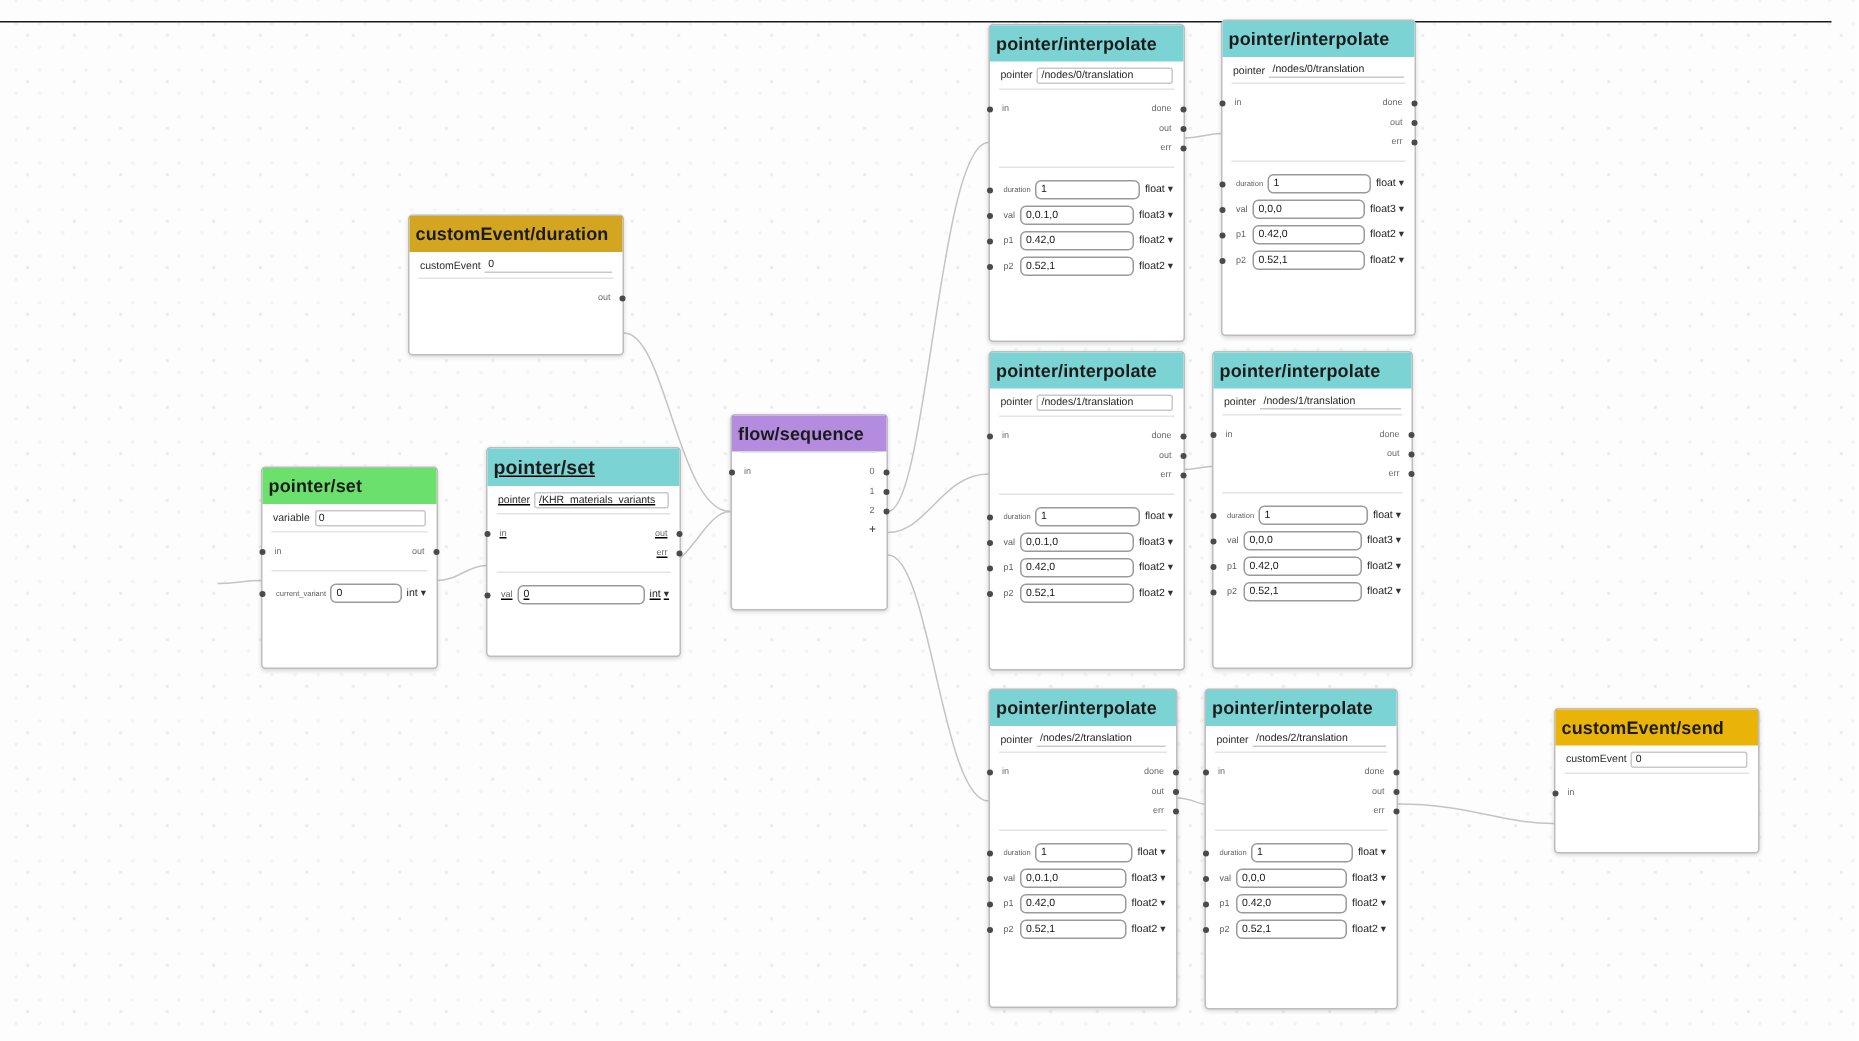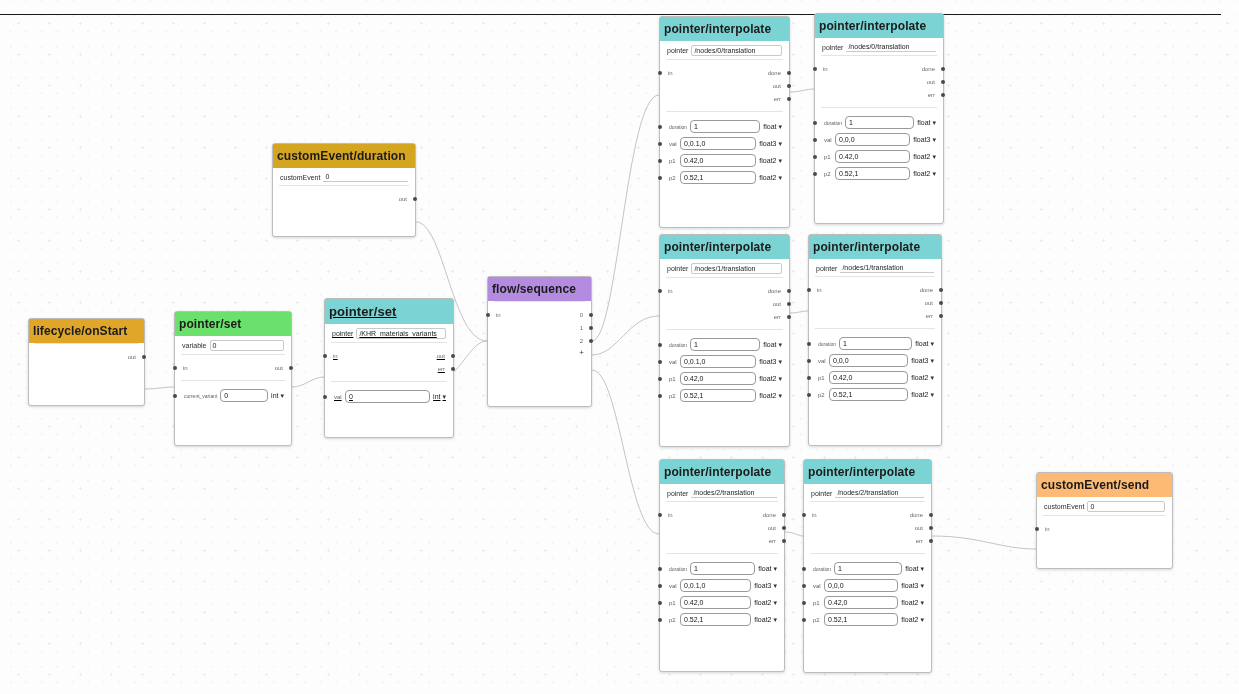--- a/index.html
+++ b/index.html
@@ -181,32 +181,20 @@
       <path d="M790,92 C800,92 806,89 814,89"></path>
 
       <path d="M790,313 C798,313 802,311 808,311"></path>
 
       <path d="M785,532 C794,532 798,536 803,536"></path>
 
       <path d="M932,536 C980,536 1000,549 1036,549"></path>
     </g>
   </svg>
 
-<div class="node" style="left: 28px; top: 318px; width: 117px; height: 88px;">
-      <div class="node-header" style="background: rgb(224, 166, 42); font-size: 12px; padding: 5px 4px;">lifecycle/onStart</div>
-      <div class="node-body">
-        <div class="sep"></div>
-        <div class="spacer"></div>
-        <div class="flow-row">
-          <span></span>
-          <span class="port-label right" style="font-size: 6px;">out</span>
-          <span class="dot right"></span>
-        </div>
-      </div>
-    </div>
     <div class="node" style="left: 174px; top: 311px; width: 118px; height: 135px;">
       <div class="node-header" style="background: rgb(108, 224, 108); font-size: 12px; padding: 5px 4px;">pointer/set</div>
       <div class="node-body">
         <div class="cfg-row">
           <span class="cfg-label" style="font-size: 7px;">variable</span>
           <div class="cfg-input" style="font-size: 7px;">0</div>
         </div>
         <div class="sep"></div>
         <div class="spacer"></div>
         <div class="flow-row">
@@ -693,21 +681,21 @@
           <span class="val-name" style="font-size: 6px;">p2</span>
           <div class="val-input" style="font-size: 7px; flex: 1 1 0%;">0.52,1</div>
           <span class="type-sel" style="font-size: 7px;">
             <span>float2</span>
             <span class="caret">▾</span>
           </span>
         </div>
       </div>
     </div>
     <div class="node" style="left: 1036px; top: 472px; width: 137px; height: 97px;">
-      <div class="node-header" style="background: #fdba74; font-size: 12px; padding: 5px 4px;">customEvent/send</div>
+      <div class="node-header" style="background: #eab308; font-size: 12px; padding: 5px 4px;">customEvent/send</div>
       <div class="node-body">
         <div class="cfg-row">
           <span class="cfg-label" style="font-size: 7px;">customEvent</span>
           <div class="cfg-input" style="font-size: 7px;">0</div>
         </div>
         <div class="sep"></div>
         <div class="spacer"></div>
         <div class="flow-row">
           <span class="dot left"></span>
           <span class="port-label" style="font-size: 6px;">in</span>

